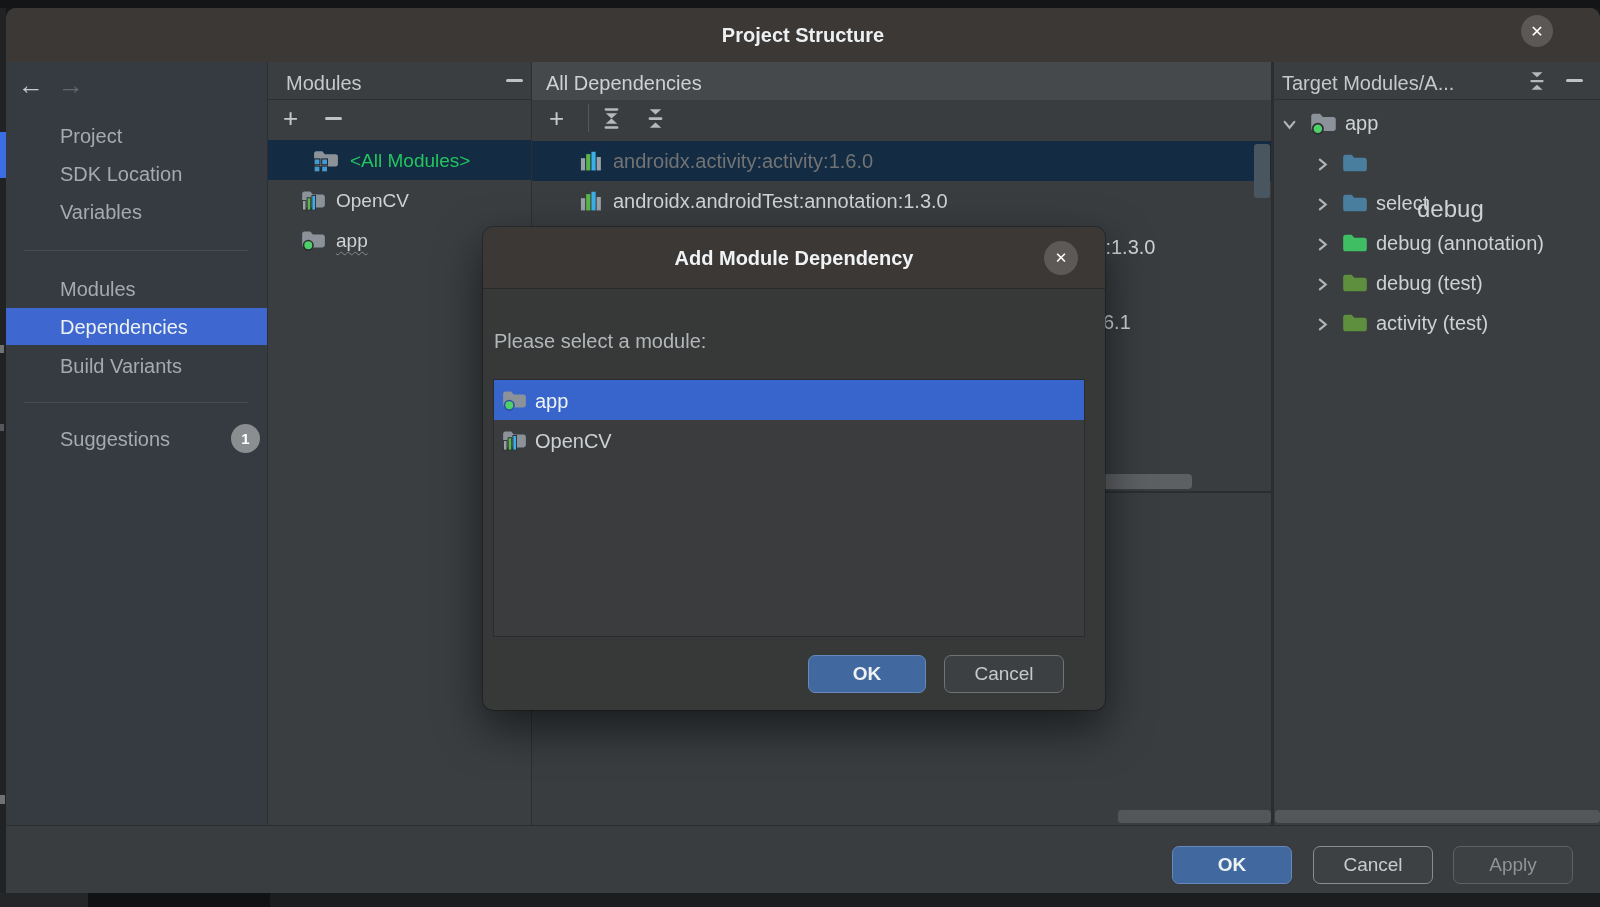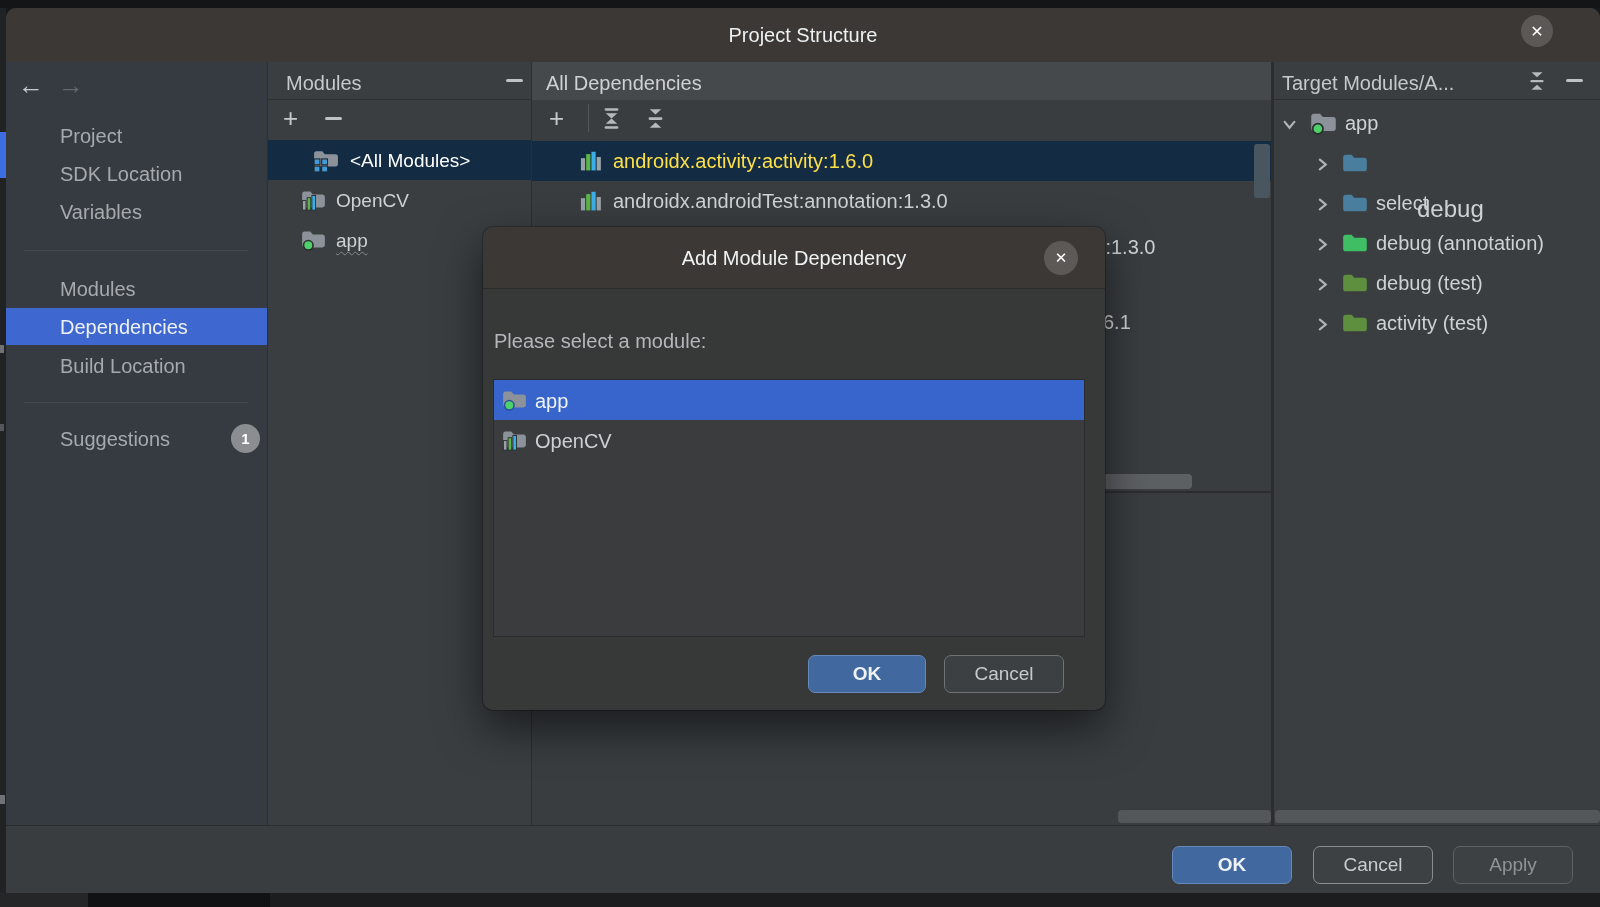--- a/index.html
+++ b/index.html
@@ -2,21 +2,21 @@
 <html><head>
 <meta charset="utf-8">
 <style>
   html,body{margin:0;padding:0;background:#17181a;}
   *{box-sizing:border-box;font-family:"Liberation Sans","DejaVu Sans",sans-serif;}
   .screen{position:relative;width:1600px;height:907px;overflow:hidden;background:#17181a;}
   .abs{position:absolute;}
   .txt{white-space:nowrap;color:#ced2d4;font-size:19px;line-height:1;}
   .dim{color:#a6aaad;}
   .hdr-txt{font-size:19px;color:#c6c9cb;white-space:nowrap;}
-  .bold{font-weight:normal;}
+  .bold{font-weight:bold;}
   .minus-bar{height:3px;background:#bfc2c4;border-radius:1.5px;}
   .plus{font-size:26px;color:#c6c9cb;line-height:1;}
   .btn{display:flex;align-items:center;justify-content:center;border-radius:7px;font-size:19px;cursor:default;}
   .btn-blue{background:#41689f;border:1px solid #6589bb;color:#eef2f5;font-weight:bold;}
   .btn-gray{background:#3e4143;border:1px solid #8a8d8f;color:#c9cccf;}
   .btn-disabled{background:#3e4143;border:1px solid #5e6163;color:#8f9396;}
   .navy{background:#132c44;}
   .scroll-thumb{background:#54575a;border-radius:4px;}
   svg{display:block;}
 </style>
@@ -51,21 +51,21 @@
     <span>→</span>
   </div>
 
   <div class="abs txt dim" style="left:60px;top:126px;font-size:20px;">Project</div>
   <div class="abs txt dim" style="left:60px;top:164px;font-size:20px;">SDK Location</div>
   <div class="abs txt dim" style="left:60px;top:202px;font-size:20px;">Variables</div>
   <div class="abs" style="left:24px;top:250px;width:224px;height:1px;background:#474b51;"></div>
   <div class="abs txt dim" style="left:60px;top:279px;font-size:20px;">Modules</div>
   <div class="abs" style="left:6px;top:308px;width:261px;height:37px;background:#3e68cf;"></div>
   <div class="abs txt" style="left:60px;top:317px;font-size:20px;color:#eef1f4;">Dependencies</div>
-  <div class="abs txt dim" style="left:60px;top:356px;font-size:20px;">Build Location</div>
+  <div class="abs txt dim" style="left:60px;top:356px;font-size:20px;">Build Variants</div>
   <div class="abs" style="left:24px;top:402px;width:224px;height:1px;background:#474b51;"></div>
   <div class="abs txt dim" style="left:60px;top:429px;font-size:20px;">Suggestions</div>
   <div class="abs" style="left:231px;top:424px;width:29px;height:29px;border-radius:50%;background:#8a8e91;display:flex;align-items:center;justify-content:center;">
     <span style="color:#ffffff;font-size:15px;font-weight:bold;">1</span>
   </div>
 
   <div class="abs" style="left:267px;top:62px;width:264px;height:763px;background:#3a3e41;border-left:1px solid #2d2f31;"></div>
   <div class="abs" style="left:268px;top:62px;width:263px;height:38px;border-bottom:1px solid #2d2f31;"></div>
   <div class="abs hdr-txt" style="left:286px;top:72px;font-size:20px;">Modules</div>
   <div class="abs" style="left:506px;top:79px;width:17px;">
@@ -79,21 +79,21 @@
   <div class="abs navy" style="left:268px;top:140px;width:263px;height:40px;"></div>
   <div class="abs" style="left:313px;top:148px;">
     <svg width="26" height="24" viewBox="0 0 24 22">
       <path d="M1 5 C1 3.9 1.9 3 3 3 H8.6 L10.8 5.6 H21 C22.1 5.6 23 6.5 23 7.6 V15 C23 16.1 22.1 17 21 17 H3 C1.9 17 1 16.1 1 15 Z" fill="#8b929a"></path>
       <rect x="1" y="10" width="5.4" height="5.4" fill="#3f9bd8" stroke="#26282a" stroke-width="1"></rect>
       <rect x="8" y="10" width="5.4" height="5.4" fill="#3f9bd8" stroke="#26282a" stroke-width="1"></rect>
       <rect x="1" y="16.6" width="5.4" height="5.4" fill="#3f9bd8" stroke="#26282a" stroke-width="1"></rect>
       <rect x="8" y="16.6" width="5.4" height="5.4" fill="#3f9bd8" stroke="#26282a" stroke-width="1"></rect>
     </svg>
   </div>
-  <div class="abs txt" style="left:350px;top:151px;color:#ffffff;">&lt;All Modules&gt;</div>
+  <div class="abs txt" style="left:350px;top:151px;color:#22c55e;">&lt;All Modules&gt;</div>
 
   <div class="abs" style="left:268px;top:180px;width:263px;height:40px;"></div>
   <div class="abs" style="left:301px;top:189px;">
     <svg width="25" height="22" viewBox="0 0 22 19">
       <path d="M1 4 C1 2.9 1.9 2 3 2 H8.2 L10.4 4.6 H19 C20.1 4.6 21 5.5 21 6.6 V14 C21 15.1 20.1 16 19 16 H3 C1.9 16 1 15.1 1 14 Z" fill="#8b929a"></path>
       <rect x="1.2" y="10" width="3.2" height="8.4" fill="#9aa1a6" stroke="#2b2d2f" stroke-width="0.8"></rect>
       <rect x="5.4" y="7.5" width="3.2" height="10.9" fill="#59b64a" stroke="#2b2d2f" stroke-width="0.8"></rect>
       <rect x="9.6" y="5.5" width="3.2" height="12.9" fill="#3bb0e8" stroke="#2b2d2f" stroke-width="0.8"></rect>
     </svg>
   </div>
@@ -131,21 +131,21 @@
 
   <div class="abs navy" style="left:532px;top:141px;width:739px;height:40px;"></div>
   <div class="abs" style="left:580px;top:150px;">
     <svg width="24" height="21" viewBox="0 0 20 18">
       <rect x="0.5" y="7" width="3.6" height="10.5" fill="#97a1a7"></rect>
       <rect x="5" y="3.5" width="3.6" height="14" fill="#59b64a"></rect>
       <rect x="9.5" y="1.5" width="3.6" height="16" fill="#3bb0e8"></rect>
       <rect x="14" y="6" width="3.6" height="11.5" fill="#9aa3a8"></rect>
     </svg>
   </div>
-  <div class="abs txt" style="left:613px;top:151px;font-size:20px;color:#fde047;">androidx.activity:activity:1.6.0</div>
+  <div class="abs txt" style="left:613px;top:151px;font-size:20px;color:#737373;">androidx.activity:activity:1.6.0</div>
 
   <div class="abs" style="left:532px;top:181px;width:739px;height:40px;"></div>
   <div class="abs" style="left:580px;top:190px;">
     <svg width="24" height="21" viewBox="0 0 20 18">
       <rect x="0.5" y="7" width="3.6" height="10.5" fill="#97a1a7"></rect>
       <rect x="5" y="3.5" width="3.6" height="14" fill="#59b64a"></rect>
       <rect x="9.5" y="1.5" width="3.6" height="16" fill="#3bb0e8"></rect>
       <rect x="14" y="6" width="3.6" height="11.5" fill="#9aa3a8"></rect>
     </svg>
   </div>

